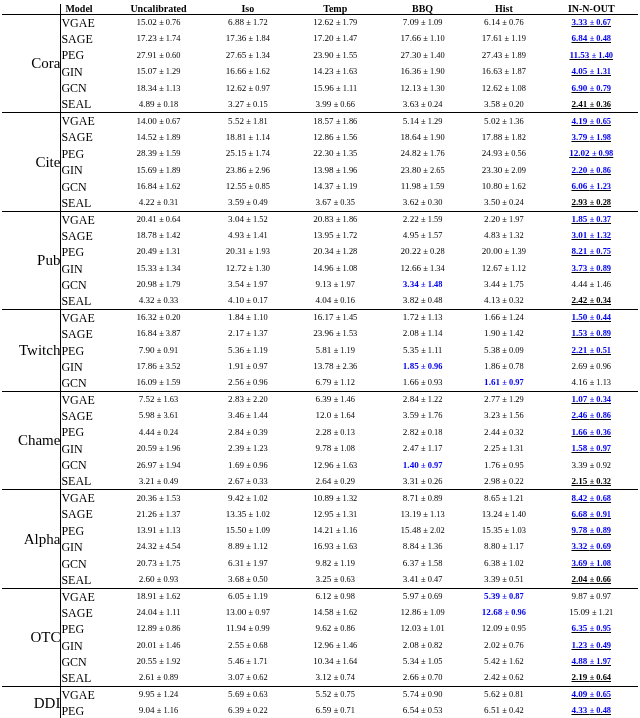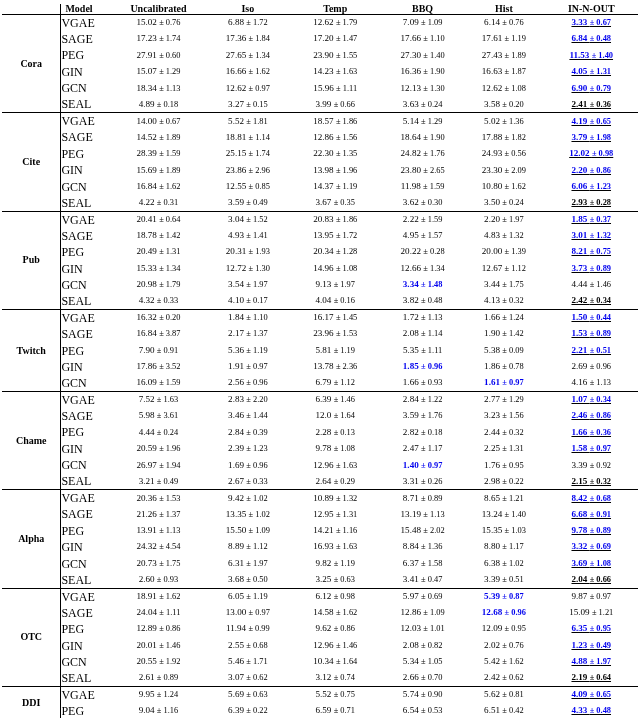--- a/index.html
+++ b/index.html
@@ -46,23 +46,23 @@
     padding-left: 4px;
   }
   
   tbody tr.groupstart td {
     border-top: 1.1px solid #000;
   }
   tbody tr:first-child td {
     border-top: none;
   }
   td.dsname {
-    text-align: center;
-    font-weight: bold;
-    font-size: 10px;
+    text-align: right;
+    font-weight: normal;
+    font-size: 15px;
     border-right: 1.1px solid #000;
     width: 58px;
   }
   td.model {
     text-align: left;
     padding-left: 5px;
     font-size: 12px;
     width: 48px;
   }
   td.val {

